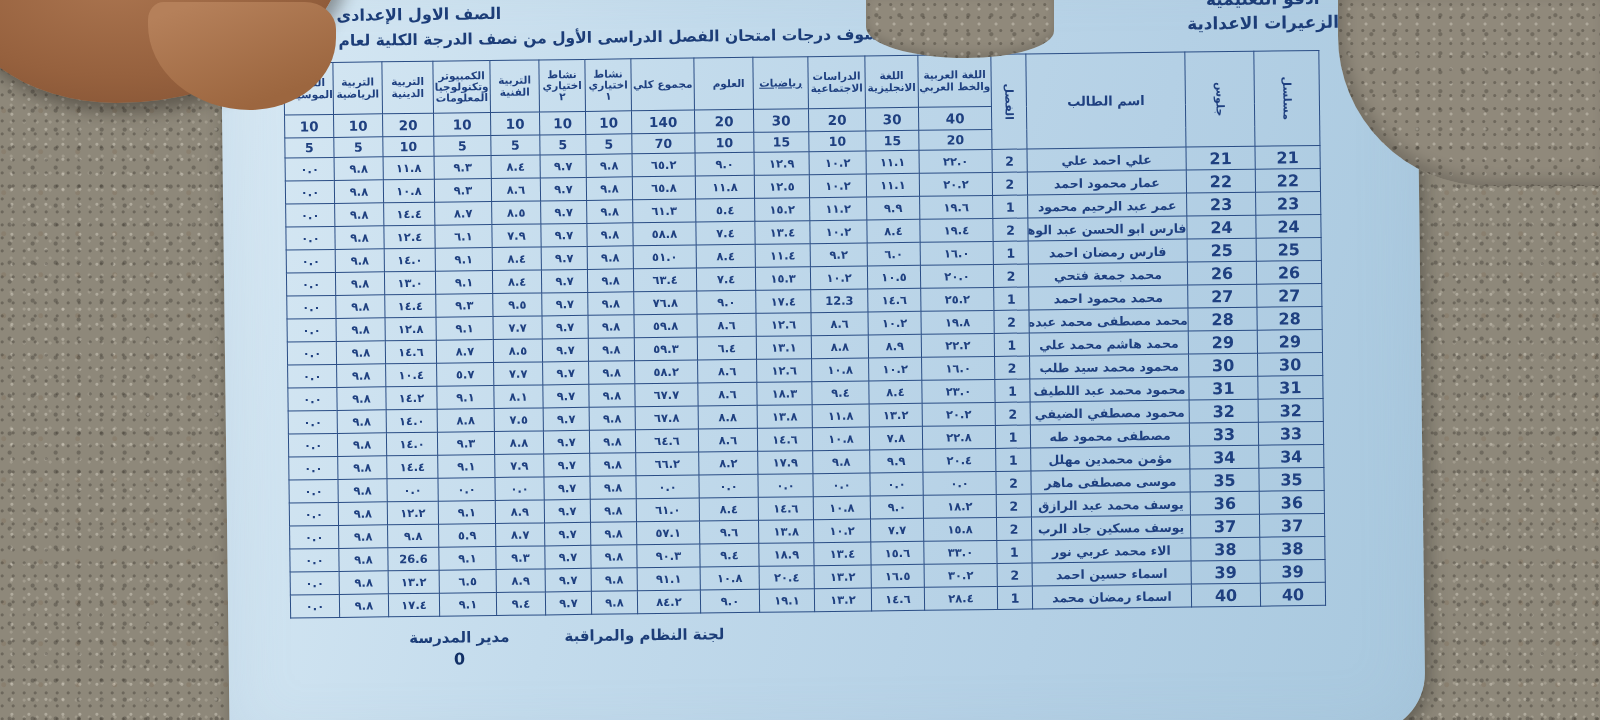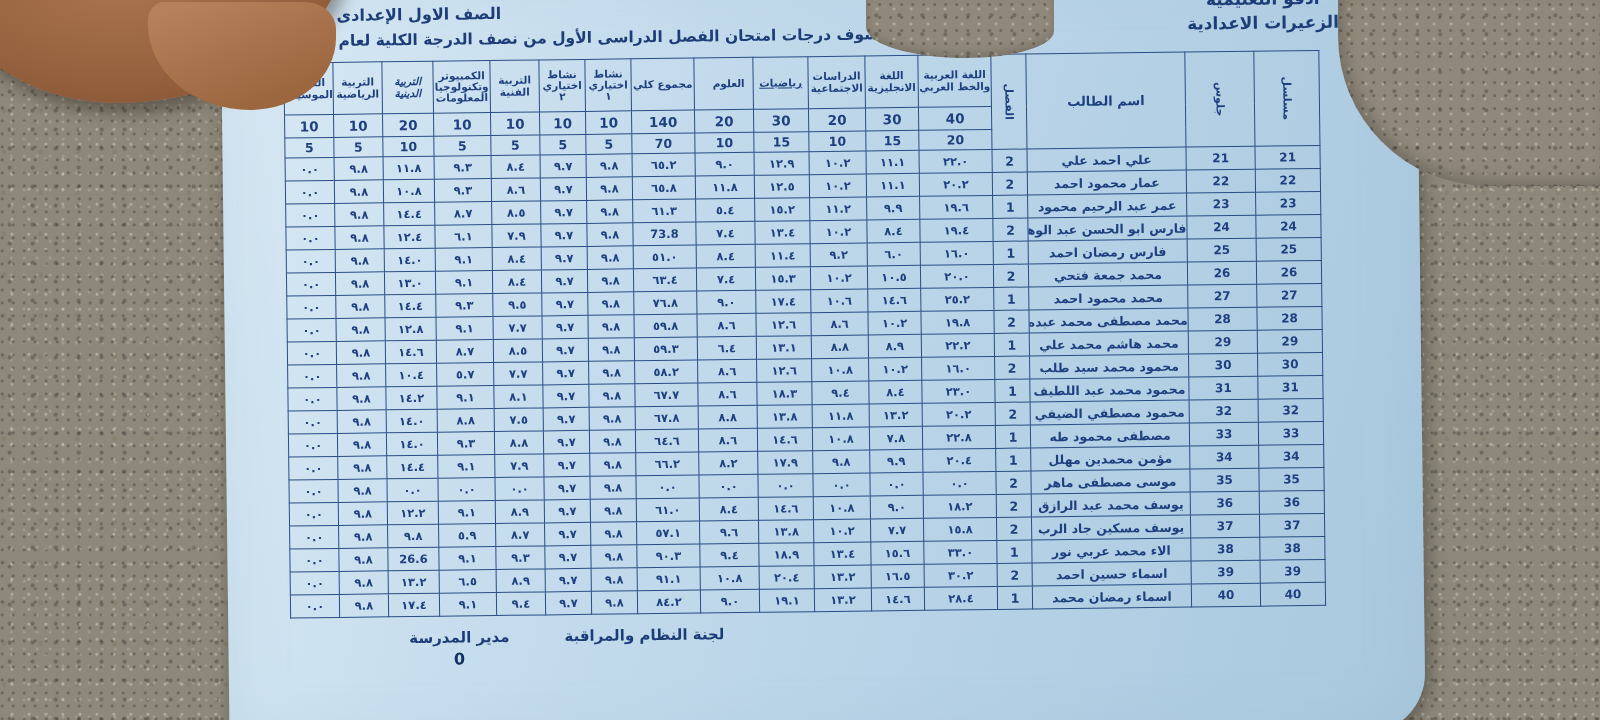--- a/index.html
+++ b/index.html
@@ -49,21 +49,21 @@
   tr.hdr-main{height:52px;}
   tr.hdr-max{height:23px;}
   tr.hdr-half{height:20px;}
   tr.data-row{height:23px;}
   th.subject{font-size:10.5px;font-weight:bold;line-height:1.08;padding:1px;}
   th.name-hd{font-size:13px;font-weight:bold;}
   th.vert{position:relative;}
   th.vert>span{position:absolute;left:50%;top:50%;transform:translate(-50%,-50%) rotate(90deg);white-space:nowrap;font-size:11px;font-weight:bold;}
   td.maxv{font-size:13.5px;font-weight:bold;}
   td.halfv{font-size:12.5px;font-weight:bold;}
-  td.serial,td.seat{font-size:12px;font-weight:bold;}
+  td.serial,td.seat{font-size:16px;font-weight:bold;}
   td.cls{font-size:12.5px;font-weight:bold;}
   td.name{text-align:right;padding-right:5px;font-size:12.5px;font-weight:bold;white-space:nowrap;}
   td.mark{font-size:11.5px;font-weight:bold;}
   
   .footer-committee{position:absolute;right:700px;top:652px;color:#1c3d78;font-weight:bold;font-size:15px;}
   .footer-principal{position:absolute;right:915px;top:652px;color:#1c3d78;font-weight:bold;font-size:15px;text-align:center;}
   .footer-zero{margin-top:3px;font-size:16px;color:#123066;}
   
   .patch-top-right{position:absolute;right:0;top:0;width:262px;height:186px;border-radius:0 0 0 150px;box-shadow:inset 6px -6px 14px rgba(0,0,0,.18);}
   .patch-top-mid{position:absolute;left:866px;top:0;width:188px;height:58px;border-radius:0 0 48% 55%;box-shadow:inset 0 -5px 10px rgba(0,0,0,.15);}
@@ -108,21 +108,21 @@
           <th class="subject" style="width: 72px;">اللغة العربية والخط العربي</th>
           <th class="subject" style="width: 52px;">اللغة الانجليزية</th>
           <th class="subject" style="width: 56px; margin-left: 8px;">الدراسات الاجتماعية</th>
           <th class="subject" style="width: 54px; text-decoration: underline;">رياضيات</th>
           <th class="subject" style="width: 48px; padding-left: 10px;">العلوم</th>
           <th class="subject" style="width: 62px;">مجموع كلي</th>
           <th class="subject" style="width: 45px; margin-top: 36px;">نشاط اختياري ١</th>
           <th class="subject" style="width: 45px;">نشاط اختياري ٢</th>
           <th class="subject" style="width: 48px;">التربية الفنية</th>
           <th class="subject" style="width: 56px;">الكمبيوتر وتكنولوجيا المعلومات</th>
-          <th class="subject" style="width: 50px; font-style: italic;">التربية الدينية</th>
+          <th class="subject" style="width: 50px;">التربية الدينية</th>
           <th class="subject" style="width: 48px; border-radius: 23px;">التربية الرياضية</th>
           <th class="subject" style="width: 48px;">التربية الموسيقية</th>
         </tr>
         <tr class="hdr-max">
           <td class="maxv">40</td>
           <td class="maxv">30</td>
           <td class="maxv">20</td>
           <td class="maxv">30</td>
           <td class="maxv">20</td>
           <td class="maxv">140</td>
@@ -211,21 +211,21 @@
         <tr class="data-row">
           <td class="serial">24</td>
           <td class="seat">24</td>
           <td class="name">فارس ابو الحسن عبد الوهاب</td>
           <td class="cls">2</td>
           <td class="mark">١٩.٤</td>
           <td class="mark">٨.٤</td>
           <td class="mark">١٠.٢</td>
           <td class="mark">١٣.٤</td>
           <td class="mark">٧.٤</td>
-          <td class="mark">73.8</td>
+          <td class="mark">٥٨.٨</td>
           <td class="mark">٩.٨</td>
           <td class="mark">٩.٧</td>
           <td class="mark">٧.٩</td>
           <td class="mark">٦.١</td>
           <td class="mark">١٢.٤</td>
           <td class="mark">٩.٨</td>
           <td class="mark">٠.٠</td>
         </tr>
         <tr class="data-row">
           <td class="serial">25</td>
@@ -265,21 +265,21 @@
           <td class="mark">٩.٨</td>
           <td class="mark">٠.٠</td>
         </tr>
         <tr class="data-row">
           <td class="serial">27</td>
           <td class="seat">27</td>
           <td class="name">محمد محمود احمد</td>
           <td class="cls">1</td>
           <td class="mark">٢٥.٢</td>
           <td class="mark">١٤.٦</td>
-          <td class="mark">١٠.٦</td>
+          <td class="mark">12.3</td>
           <td class="mark">١٧.٤</td>
           <td class="mark">٩.٠</td>
           <td class="mark">٧٦.٨</td>
           <td class="mark">٩.٨</td>
           <td class="mark">٩.٧</td>
           <td class="mark">٩.٥</td>
           <td class="mark">٩.٣</td>
           <td class="mark">١٤.٤</td>
           <td class="mark">٩.٨</td>
           <td class="mark">٠.٠</td>

